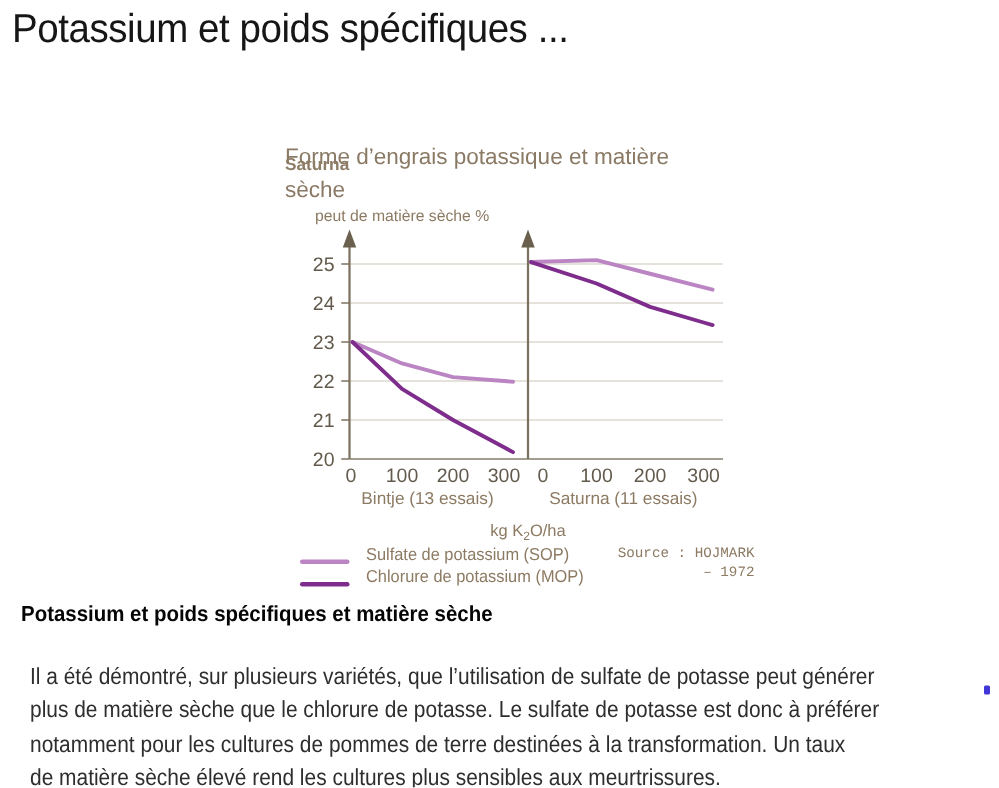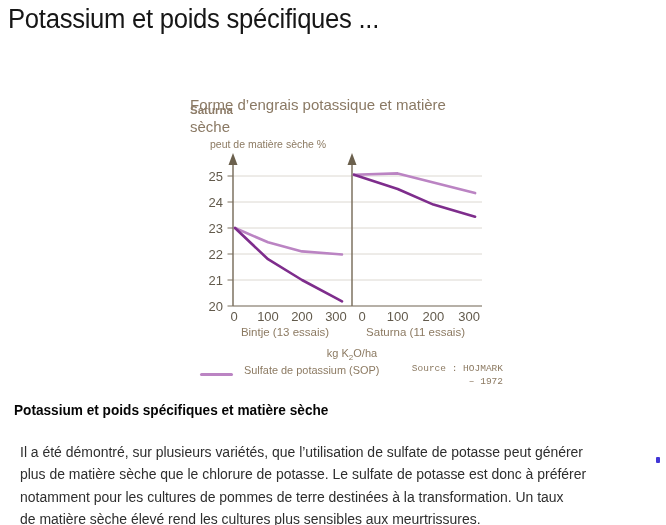--- a/index.html
+++ b/index.html
@@ -96,20 +96,24 @@
         <polyline points="169.0,24.7 212.7,23.4 248.4,32.5 284.1,41.6 290.1,43.1" fill="none" stroke="#bb84c3" stroke-width="2.6" stroke-linecap="round" stroke-linejoin="round"></polyline>
         <polyline points="169.0,24.7 212.7,39.0 248.4,54.6 284.1,65.0 290.1,66.7" fill="none" stroke="#7e2d8c" stroke-width="2.6" stroke-linecap="round" stroke-linejoin="round"></polyline>
         <text x="167" y="207" text-anchor="middle" fill="#8c7a62" font-size="11"><tspan>kg K</tspan><tspan dy="3" font-size="8">2</tspan><tspan dy="-3">O/ha</tspan></text>
       </svg>
 
     <div class="legend">
       <div class="legend-row">
         <span class="swatch" style="background: rgb(187, 132, 195);"></span>
         <span class="legend-label">Sulfate de potassium (SOP)</span>
       </div>
+      <div class="legend-row">
+        <span class="swatch" style="background: rgb(126, 45, 140);"></span>
+        <span class="legend-label">Chlorure de potassium (MOP)</span>
+      </div>
     </div>
 
     <div class="source">
       <div>Source : HOJMARK</div>
       <div>– 1972</div>
     </div>
   </figure>
 
   <section>
     <h2 class="body-heading">Potassium et poids spécifiques et matière sèche</h2>

